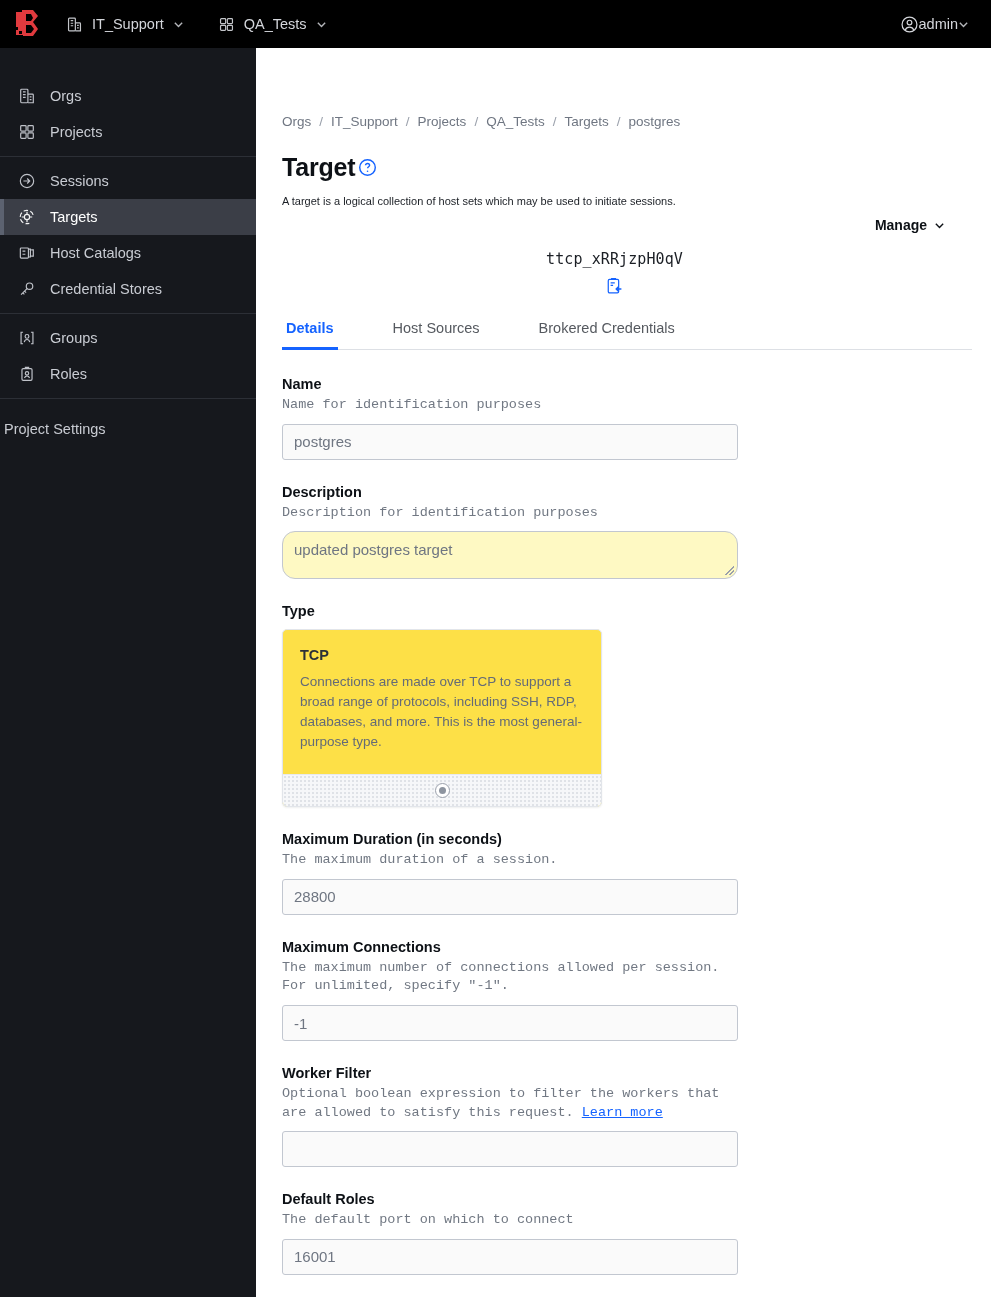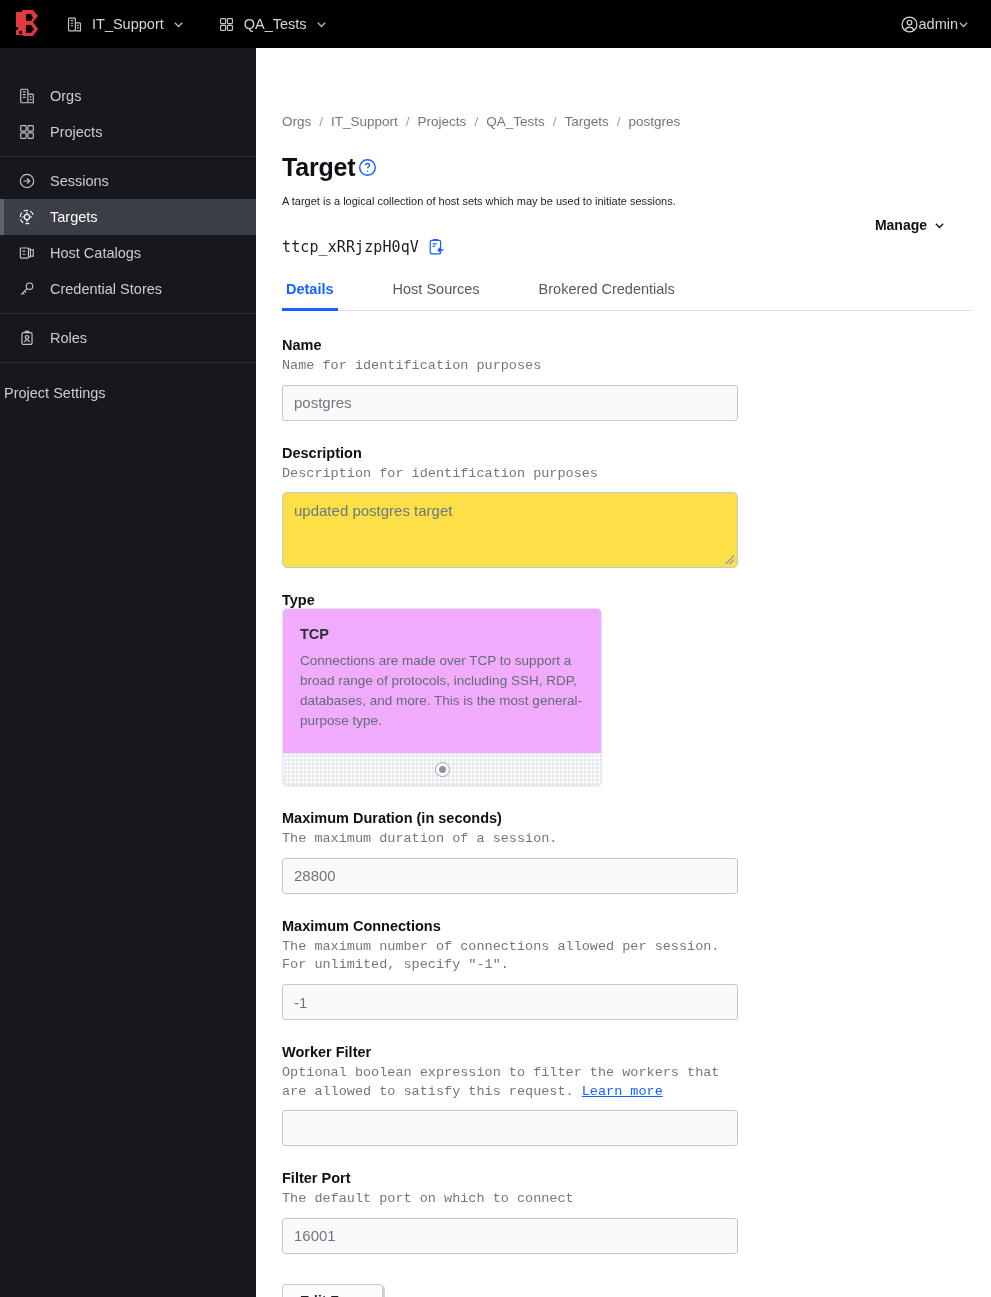--- a/index.html
+++ b/index.html
@@ -97,21 +97,21 @@
     max-width: 455px;
   }
   .manage-btn {
     margin-left: auto; display: flex; align-items: center; gap: 7px;
     font-size: 14px; font-weight: bold; color: #0d1116;
     cursor: pointer; padding: 4px 2px; white-space: nowrap;
     position: relative; top: 19px;
   }
   .manage-btn .chev { width: 11px; height: 11px; opacity: 1; }
 
-  .id-row { display: flex; align-items: center; gap: 9px; margin-top: 20px; }
+  .id-row { display: flex; align-items: center; gap: 9px; margin-top: 32px; flex-direction: column; }
   .res-id {
     font-family: "DejaVu Sans Mono", monospace;
     font-size: 15px; color: #1b1f25; letter-spacing: .1px;
   }
   .copy-icon { width: 17px; height: 18px; display:block; cursor: pointer; }
 
   
   .tabs {
     display: flex; gap: 16px; margin-top: 18px;
     border-bottom: 1px solid #dde0e5;
@@ -132,39 +132,39 @@
   .f-help { font-size: 13.5px; color: #717883; margin-top: 4px; line-height: 1.38; font-family: Liberation Mono, monospace; }
   .f-help a { color: #1563ff; text-decoration: underline; cursor: pointer; }
   .f-input {
     margin-top: 9px; width: 456px; height: 36px;
     border: 1px solid #c2c7d0; border-radius: 3px;
     background: #fafafa; color: #6f7682; font-size: 15px;
     padding: 0 11px; display: flex; align-items: center;
     font-family: "Liberation Sans", sans-serif;
   }
   .f-textarea {
-    margin-top: 9px; width: 456px; height: 76px;
-    border: 1px solid #c2c7d0; border-radius: 5px;
-    background: #fde047; color: #6f7682; font-size: 15px;
+    margin-top: 9px; width: 456px; height: 48px;
+    border: 1px solid #c2c7d0; border-radius: 13px;
+    background: #fef9c3; color: #6f7682; font-size: 15px;
     padding: 9px 11px; position: relative;
     font-family: "Liberation Sans", sans-serif;
   }
   .f-textarea::after {
     content: ""; position: absolute; right: 3px; bottom: 3px;
     width: 9px; height: 9px;
     background:
       linear-gradient(135deg, transparent 46%, #9aa0ab 46%, #9aa0ab 56%, transparent 56%),
       linear-gradient(135deg, transparent 72%, #9aa0ab 72%, #9aa0ab 82%, transparent 82%);
   }
 
   
   .type-card {
-    margin-top: 0; width: 320px;
+    margin-top: 10px; width: 320px;
     border: 1px solid #e2e5ea; border-radius: 5px;
-    background: #f0abfc; overflow: hidden;
+    background: #fde047; overflow: hidden;
     box-shadow: 0 1px 2px rgba(20,25,35,.07);
   }
   .type-card-body { padding: 17px 17px 22px 17px; }
   .type-card-title { font-size: 14.5px; font-weight: bold; color: #2b3038; }
   .type-card-text {
     font-size: 13.5px; color: #646b77; line-height: 1.48; margin-top: 9px;
   }
   .type-card-foot {
     height: 32px; border-top: 1px solid #e8eaee;
     background-color: #f6f7f9;
@@ -303,20 +303,28 @@
           <circle cx="12.8" cy="6.9" r="3.6"></circle>
           <path d="M10.3 9.4L3.4 16.3M5.4 14.3l1.7 1.7M7.3 12.4l1.7 1.7"></path>
         </svg>
         <span>Credential Stores</span>
       </div>
     </div>
 
     <div class="nav-sep"></div>
 
     <div class="nav-group">
+      <div class="nav-item">
+        <svg class="ic" viewBox="0 0 20 20" fill="none" stroke="#c9ccd3" stroke-width="1.3">
+          <path d="M5.6 3.6H3.4v12.8h2.2M14.4 3.6h2.2v12.8h-2.2"></path>
+          <circle cx="10" cy="8.2" r="2.1"></circle>
+          <path d="M6.9 14.6c.5-1.9 1.7-2.9 3.1-2.9s2.6 1 3.1 2.9"></path>
+        </svg>
+        <span>Groups</span>
+      </div>
       <div class="nav-item">
         <svg class="ic" viewBox="0 0 20 20" fill="none" stroke="#c9ccd3" stroke-width="1.3">
           <rect x="4.4" y="4" width="11.2" height="13" rx="1.4"></rect>
           <path d="M8.2 4V2.6h3.6V4"></path>
           <circle cx="10" cy="9.2" r="1.9"></circle>
           <path d="M7.2 14.4c.5-1.6 1.5-2.4 2.8-2.4s2.3.8 2.8 2.4"></path>
         </svg>
         <span>Roles</span>
       </div>
     </div>
@@ -421,21 +429,21 @@
           <div class="f-input">-1</div>
         </div>
 
         <div class="field">
           <div class="f-label">Worker Filter</div>
           <div class="f-help"><span>Optional boolean expression to filter the workers that are allowed to satisfy this request.</span> <a>Learn more</a></div>
           <div class="f-input"></div>
         </div>
 
         <div class="field">
-          <div class="f-label">Filter Port</div>
+          <div class="f-label">Default Roles</div>
           <div class="f-help">The default port on which to connect</div>
           <div class="f-input">16001</div>
         </div>
 
         <div class="btn-edit">Edit Form</div>
 
       </div>
     </div>
   </div>
 </div>

